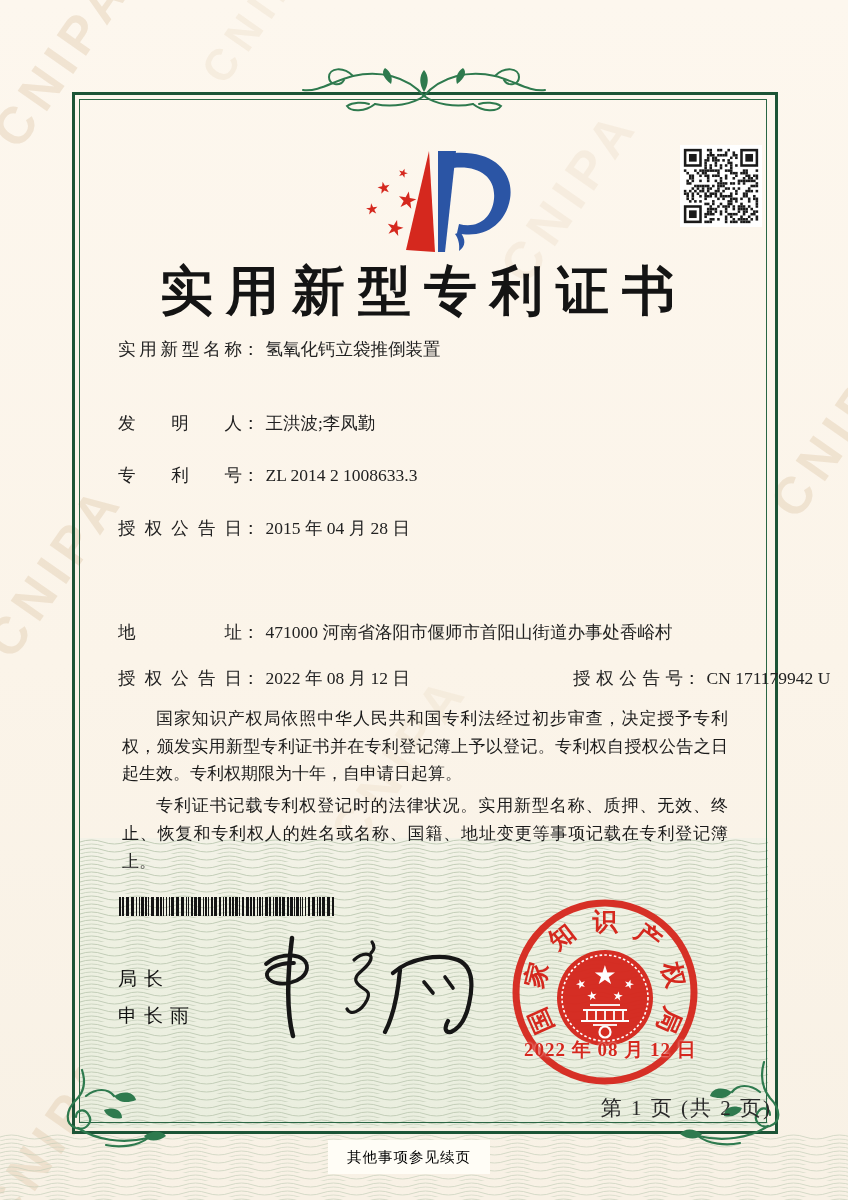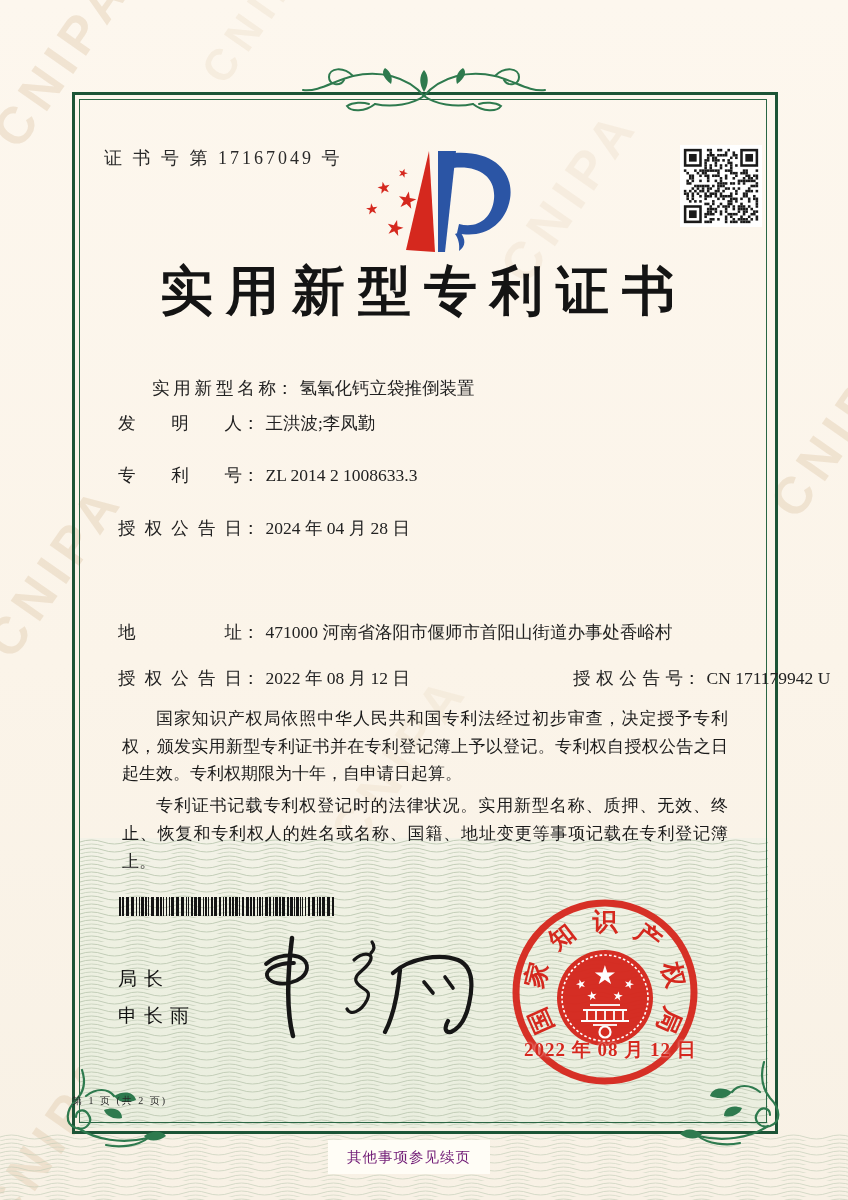--- a/index.html
+++ b/index.html
@@ -23,24 +23,24 @@
   .body-text{position:absolute;left:118px;top:701px;width:614px;font-size:17px;
              line-height:1.63;color:#1a1a1a;text-align:justify;}
   .body-text p{margin:4px;text-indent:2em;}
   .waveband{position:absolute;left:80px;top:838px;width:688px;height:290px;
             background:linear-gradient(180deg,#f3f2e7 0%,#edf0e1 40%,#eaeedf 100%);}
   .wavestrip{position:absolute;left:0;top:1133px;width:848px;height:67px;opacity:.65;}
   .signer{position:absolute;left:118px;font-family:"Liberation Sans","DejaVu Sans",sans-serif;
           font-size:19px;letter-spacing:7px;color:#101010;}
   .seal-date{position:absolute;left:524px;top:1037px;width:200px;font-size:19px;font-weight:bold;
              color:#d5281e;letter-spacing:1px;text-shadow:0 0 3px rgba(255,255,255,.85);white-space:nowrap;}
-  .page-ind{position:absolute;left:72px;top:1094px;width:700px;text-align:left;
-            font-size:10px;letter-spacing:2px;color:#2a2a2a;}
+  .page-ind{position:absolute;left:72px;top:1094px;width:700px;text-align:right;
+            font-size:21px;letter-spacing:2px;color:#2a2a2a;}
   .cont-box{position:absolute;left:328px;top:1140px;width:162px;height:34px;background:#fffdf6;
-            text-align:center;line-height:34px;font-size:14.5px;color:#701a75;letter-spacing:1px;}
+            text-align:center;line-height:34px;font-size:14.5px;color:#000000;letter-spacing:1px;}
   svg{display:block;}
   .abs{position:absolute;}
 </style>
 </head>
 <body>
 
 <div class="page">
 
   <div class="wm" style="left:-38px;top:30px;">CNIPA</div>
   <div class="wm" style="left:175px;top:-18px;font-size:44px;opacity:.55;">CNIPA</div>
@@ -112,21 +112,20 @@
         <path d="M38 34 C48 26 60 26 66 34"></path>
       </g>
       <g fill="#2e7a4e">
         <path d="M66 34 C76 28 86 30 88 38 C78 42 70 40 66 34 Z"></path>
         <path d="M56 50 C66 46 74 50 74 58 C66 60 58 56 56 50 Z"></path>
         <path d="M96 76 C104 70 114 70 118 76 C110 82 100 82 96 76 Z"></path>
       </g>
     </g>
   </svg>
 
-  <div class="cert-no">证 书 号 第 17167049 号</div>
 
   <svg class="abs" style="left:350px;top:143px;" width="165" height="115" viewBox="350 143 165 115" font-family="DejaVu Sans, sans-serif">
     <path d="M429 151 L435 252 L406 250 Z" fill="#d5281e"></path>
     <path d="M438 151 L456 151 L445 252 L438 252 Z" fill="#2b55a5"></path>
     <path d="M454 153 C498 150 514 176 510 199 C505 227 481 239 457 233 L459 224 C478 229 492 218 494 199 C496 177 479 165 453 168 Z" fill="#2b55a5"></path>
     <path d="M460 232 C466 239 466 246 459 251 C460 244 458 238 455 234 Z" fill="#2b55a5"></path>
     <g fill="#d5281e" text-anchor="middle">
       <text x="403" y="177" font-size="12" transform="rotate(18 403 173)">★</text>
       <text x="384" y="193" font-size="16" transform="rotate(-12 384 188)">★</text>
       <text x="407" y="208" font-size="23" transform="rotate(10 407 201)">★</text>
@@ -429,31 +428,31 @@
       <rect x="22" y="0" width="7" height="7" fill="#1a1a1a"></rect>
       <rect x="23" y="1" width="5" height="5" fill="#fff"></rect>
       <rect x="24" y="2" width="3" height="3" fill="#1a1a1a"></rect>
       <rect x="0" y="22" width="7" height="7" fill="#1a1a1a"></rect>
       <rect x="1" y="23" width="5" height="5" fill="#fff"></rect>
       <rect x="2" y="24" width="3" height="3" fill="#1a1a1a"></rect>
     </svg>
 
   <div class="title">实用新型专利证书</div>
 
-  <div class="row" style="top:376px;margin-left:34px;">
+  <div class="row" style="top:337px;">
     <span class="lbl">实用新型名称</span><span class="colon">：</span><span class="val">氢氧化钙立袋推倒装置</span>
   </div>
   <div class="row" style="top:411px;">
     <span class="lbl">发明人</span><span class="colon">：</span><span class="val">王洪波;李凤勤</span>
   </div>
   <div class="row" style="top:463px;">
     <span class="lbl">专利号</span><span class="colon">：</span><span class="val">ZL 2014 2 1008633.3</span>
   </div>
   <div class="row" style="top:516px;">
-    <span class="lbl">授权公告日</span><span class="colon">：</span><span class="val">2024 年 04 月 28 日</span>
+    <span class="lbl">授权公告日</span><span class="colon">：</span><span class="val">2015 年 04 月 28 日</span>
   </div>
   <div class="row" style="top:620px;">
     <span class="lbl">地址</span><span class="colon">：</span><span class="val">471000  河南省洛阳市偃师市首阳山街道办事处香峪村</span>
   </div>
   <div class="row" style="top:666px;width:614px;">
     <span class="lbl">授权公告日</span><span class="colon">：</span><span class="val">2022 年 08 月 12 日</span>
     <span class="grant2">
       <span class="lbl2">授权公告号</span><span class="colon">：</span><span class="val">CN 171179942 U</span>
     </span>
   </div>

